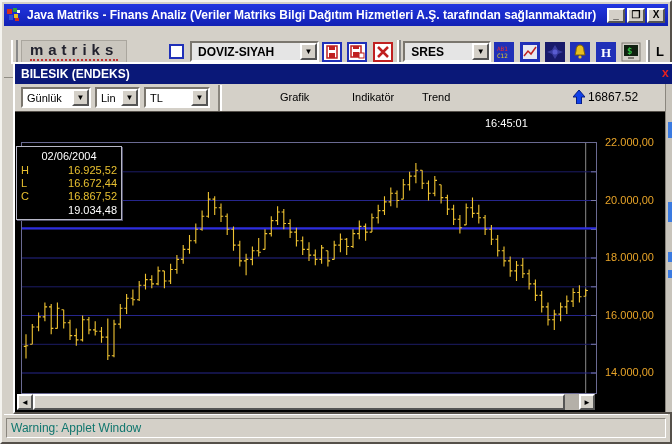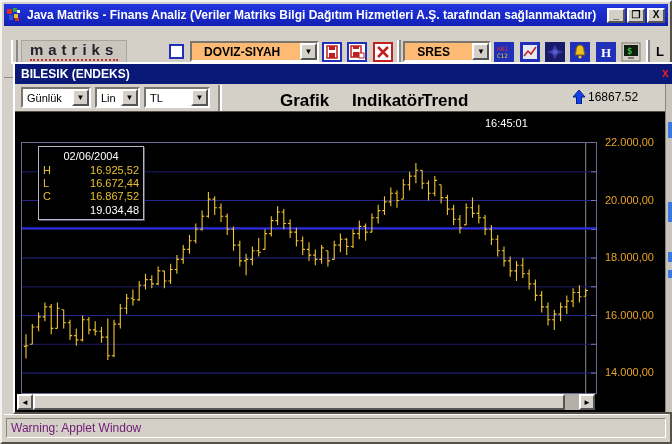--- a/index.html
+++ b/index.html
@@ -14,67 +14,67 @@
   .winbtn{width:18px;height:15px;background:#d4d0c8;border:2px solid;border-color:#fff #555 #555 #fff;
     font-size:10px;font-weight:bold;color:#000;display:flex;align-items:center;justify-content:center;margin-left:2px;line-height:1;}
   
   .toolbar{position:absolute;left:2px;top:24px;right:2px;height:52px;background:#d4d0c8;
     border-bottom:1px solid #908c84;display:flex;align-items:center;padding:0 4px;}
   .grip{width:7px;height:24px;margin:0 3px;border-left:2px solid #fff;border-right:2px solid #888;}
   .grip2{width:3px;height:24px;margin:0 2px;border-left:2px solid #fff;border-right:2px solid #888;}
   .logo-panel{height:24px;background:#cac6be;border:1px solid #aaa69e;display:flex;align-items:center;padding:2px 8px;margin-right:42px;}
   .logo-text{font-size:15px;font-weight:bold;color:#22222e;letter-spacing:5px;border-bottom:2px dotted #c03030;line-height:1.1;}
   .checkbox{width:15px;height:15px;background:#fff;border:2px solid #2030b8;margin:0 6px 0 0;}
-  .select{height:21px;background:#fdba74;border:2px solid;border-color:#7a766e #fff #fff #7a766e;
-    display:flex;align-items:center;font-size:12px;font-weight:bold;color:#000;padding-left:12px;position:relative;}
+  .select{height:21px;background:#e5e5e5;border:2px solid;border-color:#7a766e #fff #fff #7a766e;
+    display:flex;align-items:center;font-size:12px;font-weight:bold;color:#000;padding-left:6px;position:relative;}
   .select .arrowbox{margin-left:auto;width:17px;height:17px;background:#d4d0c8;border:2px solid;
     border-color:#fff #555 #555 #fff;display:flex;align-items:center;justify-content:center;font-size:8px;color:#000;}
   .tbtn{width:22px;height:22px;margin:0 2px;display:flex;align-items:center;justify-content:center;}
   .toolbar-l{font-size:13px;font-weight:bold;color:#000;margin-left:4px;}
   
   .chart-window{position:absolute;left:3px;top:60px;width:664px;height:352px;background:#000;
     border:2px solid;border-color:#fff #55504a #55504a #fff;margin-left:8px;}
   .chart-titlebar{position:absolute;left:0;top:0;right:0;height:20px;background:#0a1878;color:#fff;
     font-size:12px;font-weight:bold;display:flex;align-items:center;padding:0 6px;}
   .chart-close{margin-left:auto;color:#e82020;font-weight:bold;font-size:12px;font-family:"Liberation Mono",monospace;}
   .chart-toolbar{position:absolute;left:0;top:20px;right:0;height:28px;background:#d4d0c8;
     border-bottom:1px solid #55504a;}
   .ct-select{position:absolute;top:3px;height:21px;background:#fff;border:2px solid;border-color:#7a766e #fff #fff #7a766e;
     display:flex;align-items:center;font-size:11px;color:#000;padding-left:4px;}
   .ct-select .arrowbox{margin-left:auto;width:17px;height:17px;background:#d4d0c8;border:2px solid;
     border-color:#fff #555 #555 #fff;display:flex;align-items:center;justify-content:center;font-size:8px;color:#000;}
   .ct-sep{position:absolute;left:203px;top:1px;height:26px;width:3px;border-left:2px solid #8a867e;border-right:2px solid #fff;}
-  .menu-item{position:absolute;top:7px;font-size:17px;font-weight:bold;color:#000;}
+  .menu-item{position:absolute;top:7px;font-size:11px;font-weight:normal;color:#000;}
   .price-box{position:absolute;top:6px;left:558px;display:flex;align-items:center;font-size:12px;color:#000;}
   .chart-body{position:absolute;left:0;top:48px;right:10px;bottom:0;background:#000;}
   .time-label{position:absolute;left:470px;top:5px;width:110px;text-align:left;color:#fff;font-size:11px;}
   .plot-wrap{position:absolute;left:6px;top:30px;width:576px;height:252px;border:1px solid #6a6a92;background:#000;}
   .y-axis{position:absolute;left:588px;top:30px;width:66px;height:252px;}
   .y-label{position:absolute;left:2px;color:#e8a428;font-size:11px;white-space:nowrap;}
-  .legend{position:absolute;left:23px;top:34px;width:106px;background:#000;border:1px solid #b8b8c8;
+  .legend{position:absolute;left:1px;top:34px;width:106px;background:#000;border:1px solid #b8b8c8;
     box-shadow:1px 1px 0 #50506a;font-size:11px;padding:2px 4px 3px 4px;}
   .legend .lg-date{color:#fff;text-align:center;margin:1px 0 2px 0;}
   .legend .lg-row{display:flex;color:#e8c030;margin:1px 0;}
   .legend .lg-row .lab{width:14px;}
   .legend .lg-row .val{margin-left:auto;}
   .legend .lg-ind{color:#fff;text-align:right;margin-top:2px;}
   
   .hscroll{position:absolute;left:2px;bottom:2px;width:578px;height:16px;background:#c0bcb4;display:flex;}
   .sbtn{width:16px;height:16px;background:#d4d0c8;border:2px solid;border-color:#fff #555 #555 #fff;
     display:flex;align-items:center;justify-content:center;font-size:8px;color:#000;flex:0 0 auto;}
   .sthumb{height:16px;background:#d4d0c8;border:2px solid;border-color:#fff #555 #555 #fff;width:532px;flex:0 0 auto;}
   .strack{flex:1;background:#b4b0a8;}
   .mini-strip{position:absolute;right:0;top:20px;width:10px;bottom:0;background:#c8c4bc;
     border-left:1px solid #8a867e;}
   .mini-strip .dash{position:absolute;left:2px;width:5px;background:#3a7ae0;}
   
   .statusbar{position:absolute;left:2px;bottom:2px;right:2px;height:26px;background:#d4d0c8;
     border-top:1px solid #fff;display:flex;align-items:center;}
   .status-inner{margin:2px;flex:1;height:20px;border:1px solid;border-color:#8a867e #fff #fff #8a867e;
-    display:flex;align-items:center;padding-left:4px;font-size:12px;color:#701a75;}
+    display:flex;align-items:center;padding-left:4px;font-size:12px;color:#0f766e;}
   svg{display:block;}
 </style>
 </head>
 <body>
 
 <div class="window">
 
   <div class="titlebar">
     <svg class="app-icon" viewBox="0 0 16 16">
       <rect x="0" y="2" width="5" height="5" fill="#d03020"></rect>

